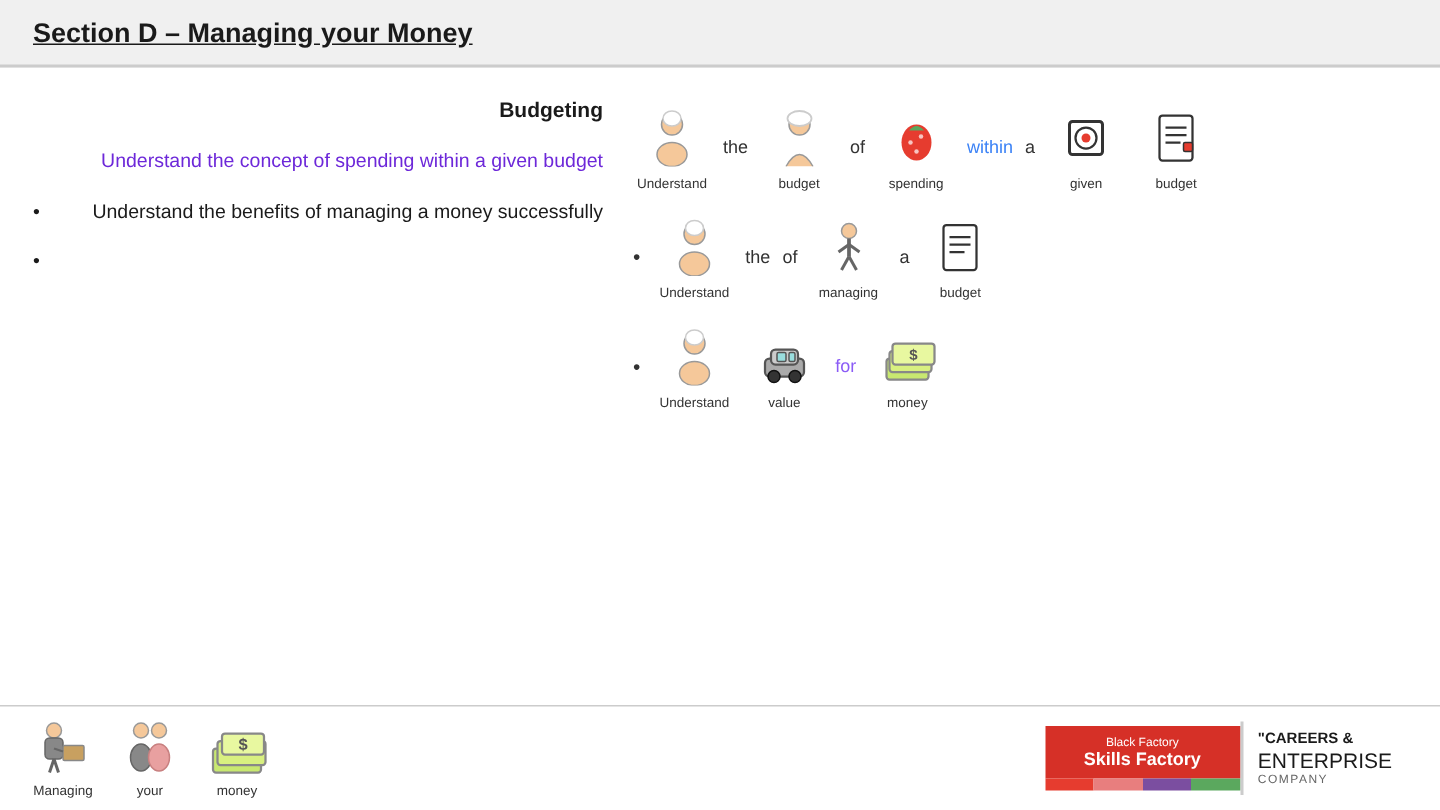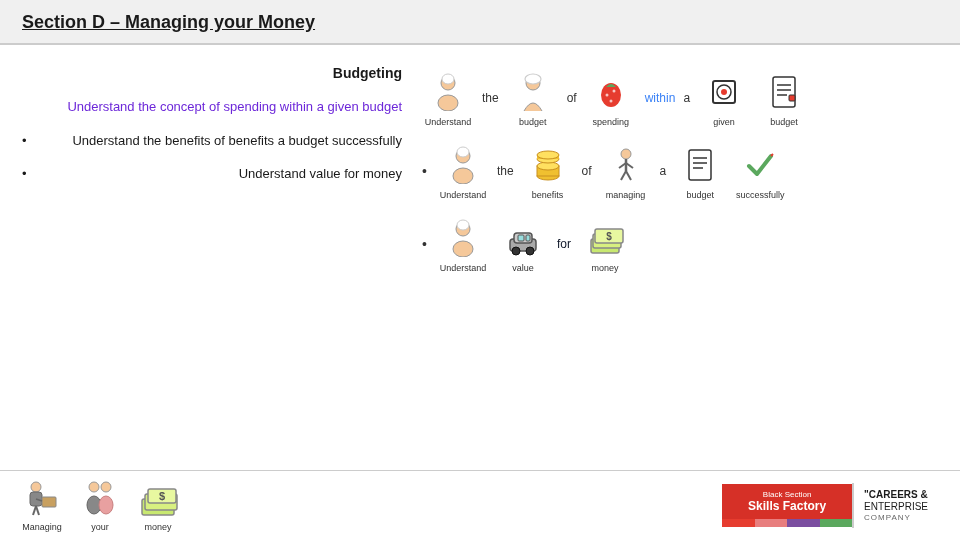--- a/index.html
+++ b/index.html
@@ -167,21 +167,21 @@
     }
 
     .careers-text {
       font-size: 10px;
       color: #1a1a1a;
       font-weight: bold;
       line-height: 1.2;
     }
 
     .enterprise-text {
-      font-size: 10px;
+      font-size: 14px;
       color: #1a1a1a;
       line-height: 1.2;
     }
 
     .company-text {
       font-size: 8px;
       color: #666;
       letter-spacing: 1px;
     }
 
@@ -231,26 +231,25 @@
 
   <div class="main-content">
 
     <div class="left-col">
       <div class="budgeting-title">Budgeting</div>
 
       <div class="concept-text">Understand the concept of spending within a given budget</div>
 
       <div class="bullet-item">
         <span class="bullet-dot">•</span>
-        <span>Understand the benefits of benefits a budget successfully</span>
+        <span>Understand the benefits of managing a money successfully</span>
       </div>
 
       <div class="bullet-item">
         <span class="bullet-dot">•</span>
-        <span>Understand value for money</span>
       </div>
     </div>
 
     <div class="right-col">
 
       <div class="symbol-row">
         <div class="symbol-item">
           <div class="symbol-icon">
             <svg width="38" height="38" viewBox="0 0 38 38">
               <circle cx="19" cy="10" r="7" fill="#f5c89a" stroke="#999" stroke-width="1"></circle>
@@ -320,34 +319,20 @@
           <div class="symbol-icon">
             <svg width="38" height="38" viewBox="0 0 38 38">
               <circle cx="19" cy="10" r="7" fill="#f5c89a" stroke="#999" stroke-width="1"></circle>
               <ellipse cx="19" cy="30" rx="10" ry="8" fill="#f5c89a" stroke="#999" stroke-width="1"></ellipse>
               <ellipse cx="19" cy="6" rx="6" ry="5" fill="white" stroke="#ccc" stroke-width="1"></ellipse>
             </svg>
           </div>
           <span class="symbol-label">Understand</span>
         </div>
         <span class="symbol-label" style="font-size:12px;color:#333;align-self:center;">the</span>
-        <div class="symbol-item">
-          <div class="symbol-icon">
-            <svg width="38" height="38" viewBox="0 0 38 38">
-
-              <ellipse cx="19" cy="30" rx="11" ry="4" fill="#f0c030" stroke="#c99020" stroke-width="1"></ellipse>
-              <rect x="8" y="20" width="22" height="10" fill="#f0c030" stroke="#c99020" stroke-width="1"></rect>
-              <ellipse cx="19" cy="20" rx="11" ry="4" fill="#ffe060" stroke="#c99020" stroke-width="1"></ellipse>
-              <ellipse cx="19" cy="13" rx="11" ry="4" fill="#ffe060" stroke="#c99020" stroke-width="1"></ellipse>
-              <rect x="8" y="9" width="22" height="4" fill="#f0c030"></rect>
-              <ellipse cx="19" cy="9" rx="11" ry="4" fill="#ffe060" stroke="#c99020" stroke-width="1"></ellipse>
-            </svg>
-          </div>
-          <span class="symbol-label">benefits</span>
-        </div>
         <span class="symbol-label" style="font-size:12px;color:#333;align-self:center;">of</span>
         <div class="symbol-item">
           <div class="symbol-icon">
             <svg width="38" height="38" viewBox="0 0 38 38">
 
               <circle cx="19" cy="8" r="5" fill="#f5c89a" stroke="#999" stroke-width="1"></circle>
               <line x1="19" y1="13" x2="19" y2="25" stroke="#666" stroke-width="2.5"></line>
               <line x1="19" y1="17" x2="12" y2="22" stroke="#666" stroke-width="2"></line>
               <line x1="19" y1="17" x2="26" y2="22" stroke="#666" stroke-width="2"></line>
               <line x1="19" y1="25" x2="14" y2="34" stroke="#666" stroke-width="2"></line>
@@ -361,29 +346,20 @@
           <div class="symbol-icon">
             <svg width="38" height="38" viewBox="0 0 38 38">
               <rect x="8" y="4" width="22" height="30" rx="2" fill="white" stroke="#333" stroke-width="1.5"></rect>
               <line x1="12" y1="12" x2="26" y2="12" stroke="#333" stroke-width="1.5"></line>
               <line x1="12" y1="17" x2="26" y2="17" stroke="#333" stroke-width="1.5"></line>
               <line x1="12" y1="22" x2="22" y2="22" stroke="#333" stroke-width="1.5"></line>
             </svg>
           </div>
           <span class="symbol-label">budget</span>
         </div>
-        <div class="symbol-item">
-          <div class="symbol-icon">
-            <svg width="38" height="38" viewBox="0 0 38 38">
-              <polyline points="8,20 16,28 30,10" fill="none" stroke="#5ba85e" stroke-width="4" stroke-linecap="round" stroke-linejoin="round"></polyline>
-              <line x1="30" y1="10" x2="32" y2="8" stroke="#e63c2f" stroke-width="2"></line>
-            </svg>
-          </div>
-          <span class="symbol-label">successfully</span>
-        </div>
       </div>
 
       <div class="symbol-row">
         <span class="symbol-label" style="font-size:14px;color:#333;align-self:center;margin-right:2px;">•</span>
         <div class="symbol-item">
           <div class="symbol-icon">
             <svg width="38" height="38" viewBox="0 0 38 38">
               <circle cx="19" cy="10" r="7" fill="#f5c89a" stroke="#999" stroke-width="1"></circle>
               <ellipse cx="19" cy="30" rx="10" ry="8" fill="#f5c89a" stroke="#999" stroke-width="1"></ellipse>
               <ellipse cx="19" cy="6" rx="6" ry="5" fill="white" stroke="#ccc" stroke-width="1"></ellipse>
@@ -398,21 +374,21 @@
               <rect x="6" y="20" width="26" height="12" rx="3" fill="#aaa" stroke="#555" stroke-width="1.5"></rect>
               <rect x="10" y="14" width="18" height="10" rx="3" fill="#ccc" stroke="#555" stroke-width="1.5"></rect>
               <circle cx="12" cy="32" r="4" fill="#333" stroke="#111" stroke-width="1"></circle>
               <circle cx="26" cy="32" r="4" fill="#333" stroke="#111" stroke-width="1"></circle>
               <rect x="14" y="16" width="6" height="6" rx="1" fill="#9dd" stroke="#555" stroke-width="1"></rect>
               <rect x="22" y="16" width="4" height="6" rx="1" fill="#9dd" stroke="#555" stroke-width="1"></rect>
             </svg>
           </div>
           <span class="symbol-label">value</span>
         </div>
-        <span class="symbol-label" style="font-size:12px;color:#0f172a;align-self:center;">for</span>
+        <span class="symbol-label" style="font-size:12px;color:#8b5cf6;align-self:center;">for</span>
         <div class="symbol-item">
           <div class="symbol-icon">
             <svg width="38" height="38" viewBox="0 0 38 38">
 
               <rect x="5" y="20" width="28" height="14" rx="2" fill="#c8e870" stroke="#888" stroke-width="1.5"></rect>
               <rect x="7" y="15" width="28" height="14" rx="2" fill="#d8f080" stroke="#888" stroke-width="1.5"></rect>
               <rect x="9" y="10" width="28" height="14" rx="2" fill="#e8f8a0" stroke="#888" stroke-width="1.5"></rect>
               <text x="23" y="21" font-size="10" fill="#555" text-anchor="middle" font-weight="bold">$</text>
             </svg>
           </div>
@@ -454,21 +430,21 @@
           <rect x="10" y="10" width="28" height="14" rx="2" fill="#e8f8a0" stroke="#888" stroke-width="1.5"></rect>
           <text x="24" y="21" font-size="11" fill="#555" text-anchor="middle" font-weight="bold">$</text>
         </svg>
         <span class="footer-icon-label">money</span>
       </div>
     </div>
 
     <div class="footer-logos">
       <div class="bcsf-wrapper">
         <div class="bcsf-inner">
-          <div class="line1">Black Section</div>
+          <div class="line1">Black Factory</div>
           <div class="line2">Skills Factory</div>
         </div>
         <div class="color-blocks">
           <div class="color-block-red"></div>
           <div class="color-block-pink"></div>
           <div class="color-block-purple"></div>
           <div class="color-block-green"></div>
         </div>
       </div>
       <div class="careers-badge">

